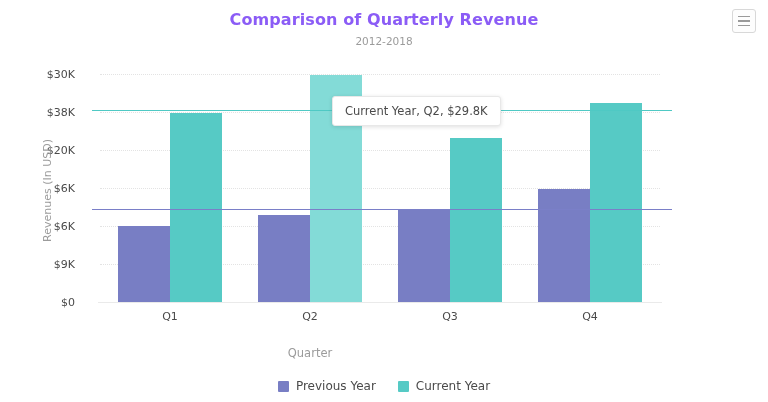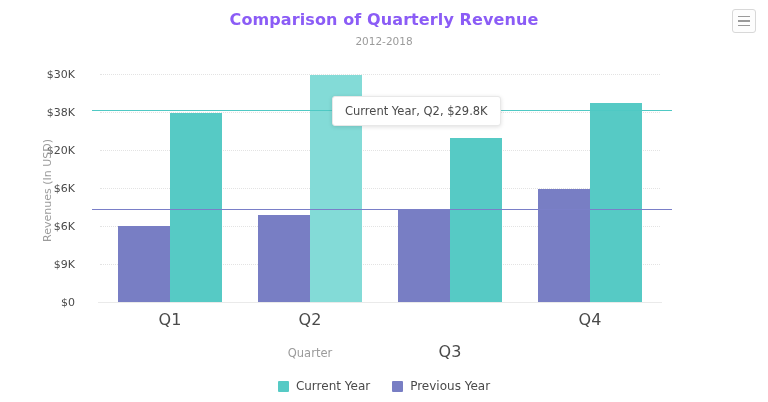--- a/index.html
+++ b/index.html
@@ -154,21 +154,21 @@
   }
   #x-axis-labels {
     position: absolute;
     left: 100px;
     top: 310px;
     width: 560px;
     height: 20px;
   }
   .x-tick-label {
     position: absolute;
-    font-size: 16px;
+    font-size: 11px;
     color: #4a4a4a;
     text-align: left;
     transform: translateX(-50%);
   }
   #x-axis-title {
     position: absolute;
     left: 0;
     top: 346px;
     width: 620px;
     text-align: center;
@@ -278,31 +278,31 @@
         <div class="bar current" style="height: 199.458px;"></div>
       </div>
       <div class="avg-line current-avg" style="top: 44.1548px;"></div>
       <div class="avg-line previous-avg" style="top: 143.123px;"></div>
     </div>
 
   <div id="x-axis-baseline"></div>
   <div id="x-axis-labels">
       <div class="x-tick-label" style="left: 70px;">Q1</div>
       <div class="x-tick-label" style="left: 210px;">Q2</div>
-      <div class="x-tick-label" style="left: 350px; margin-top: 32px;">Q3</div>
+      <div class="x-tick-label" style="left: 350px;">Q3</div>
       <div class="x-tick-label" style="left: 490px;">Q4</div>
     </div>
   <div id="x-axis-title">Quarter</div>
 
   <div id="tooltip">Current Year, Q2, $29.8K</div>
 
   <div id="legend">
       <div class="legend-item">
+        <span class="legend-swatch" style="background: rgb(120, 126, 196);"></span>
+        <span class="legend-label">Previous Year</span>
+      </div>
+      <div class="legend-item">
         <span class="legend-swatch" style="background: rgb(86, 202, 197);"></span>
         <span class="legend-label">Current Year</span>
       </div>
-      <div class="legend-item">
-        <span class="legend-swatch" style="background: rgb(120, 126, 196);"></span>
-        <span class="legend-label">Previous Year</span>
-      </div>
     </div>
 
 </div>
 
 </body></html>

